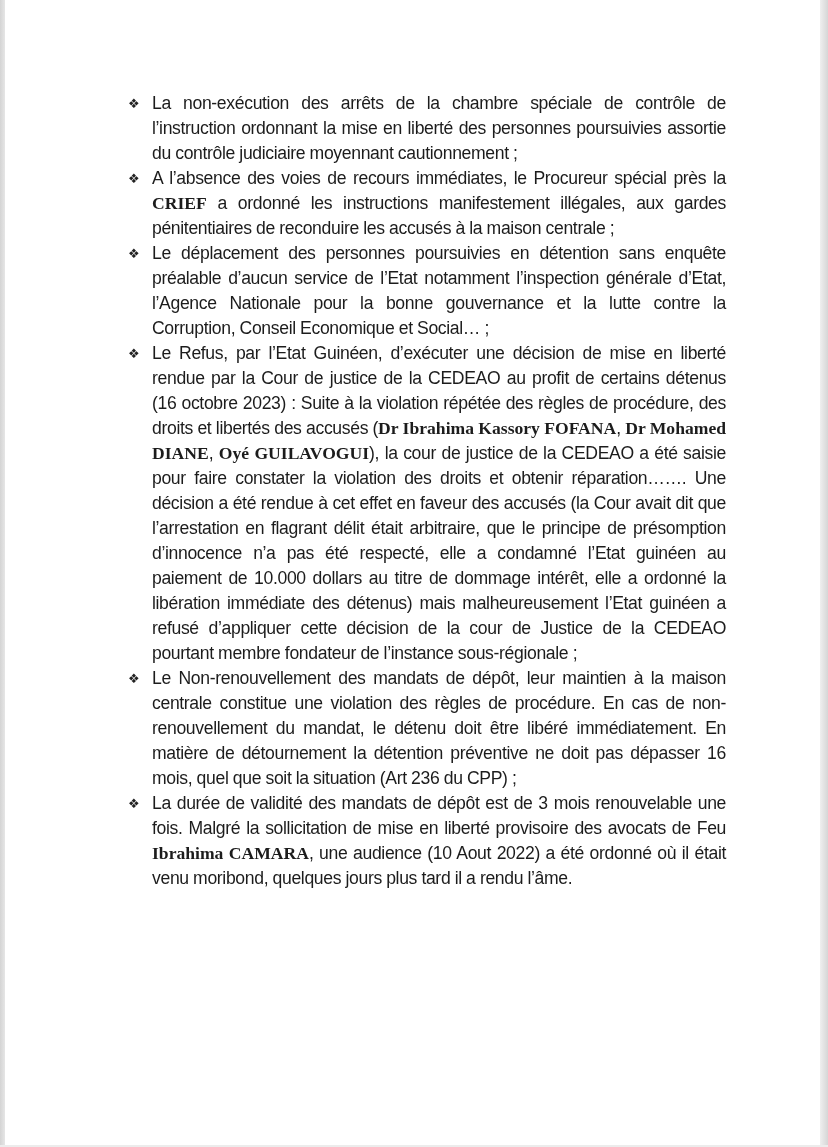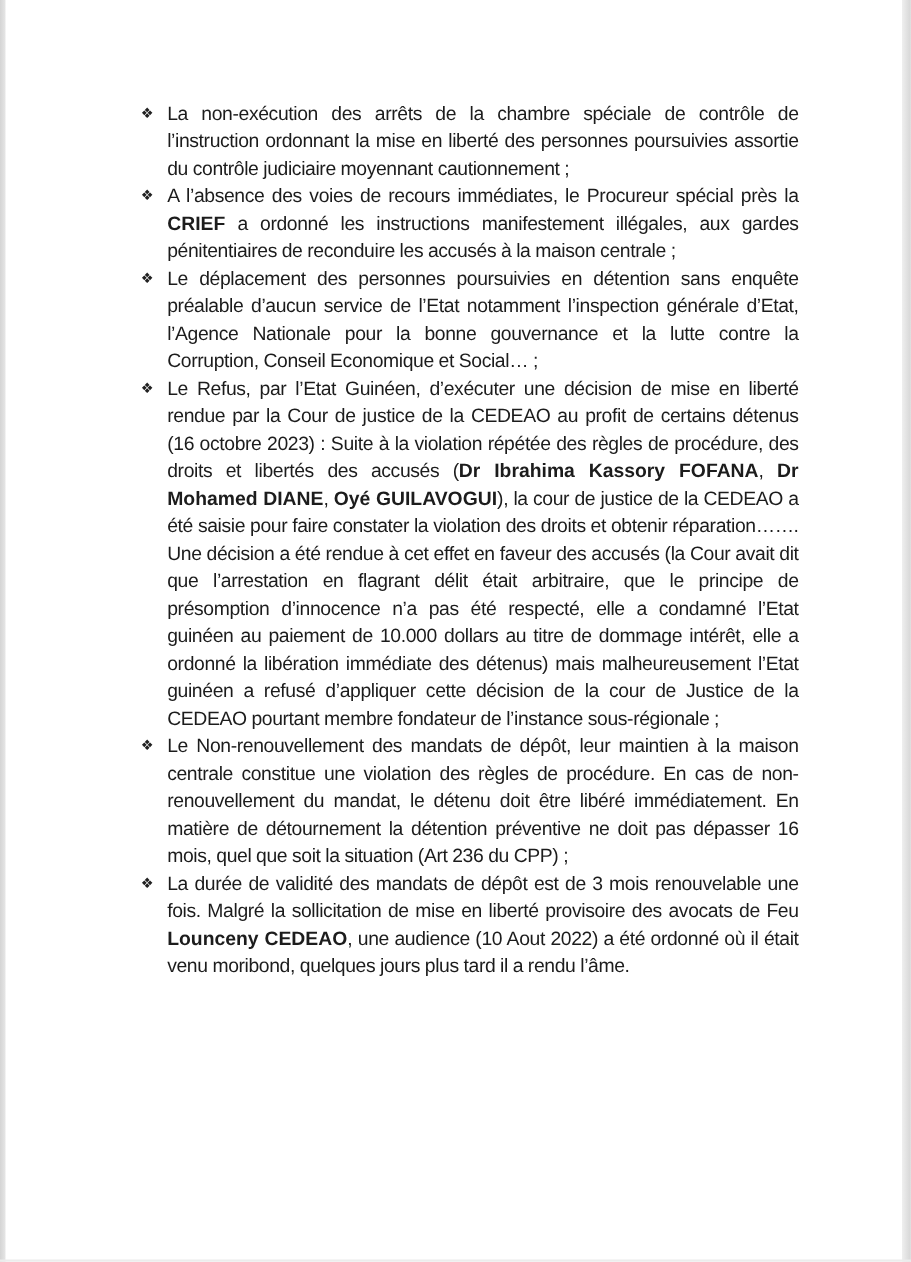--- a/index.html
+++ b/index.html
@@ -50,21 +50,21 @@
     }
     .bullet-glyph {
       position: absolute;
       left: 0;
       top: 0;
       font-family: "DejaVu Sans", sans-serif;
       font-size: 13px;
       line-height: 25px;
       color: #222;
     }
-    b { font-weight: bold; letter-spacing: 0; }
+    b { font-weight: bold; letter-spacing: 0; font-family: Liberation Serif, serif; }
   </style>
 </head>
 <body>
 
 <div class="frame-left"></div>
 <div class="frame-right"></div>
 <div class="frame-bottom"></div>
 
 <div class="page">
   <ul class="bullets">
@@ -83,16 +83,16 @@
     <li class="bullet-item">
       <span class="bullet-glyph">❖</span>
       <span><span>Le Refus, par l’Etat Guinéen, d’exécuter une décision de mise en liberté rendue par la Cour de justice de la CEDEAO au profit de certains détenus (16 octobre 2023) : Suite à la violation répétée des règles de procédure, des droits et libertés des accusés (</span><b>Dr Ibrahima Kassory FOFANA</b><span>, </span><b>Dr Mohamed DIANE</b><span>, </span><b>Oyé GUILAVOGUI</b><span>), la cour de justice de la CEDEAO a été saisie pour faire constater la violation des droits et obtenir réparation……. Une décision a été rendue à cet effet en faveur des accusés (la Cour avait dit que l’arrestation en flagrant délit était arbitraire, que le principe de présomption d’innocence n’a pas été respecté, elle a condamné l’Etat guinéen au paiement de 10.000 dollars au titre de dommage intérêt, elle a ordonné la libération immédiate des détenus) mais malheureusement l’Etat guinéen a refusé d’appliquer cette décision de la cour de Justice de la CEDEAO pourtant membre fondateur de l’instance sous-régionale ;</span></span>
     </li>
     <li class="bullet-item">
       <span class="bullet-glyph">❖</span>
       <span><span>Le Non-renouvellement des mandats de dépôt, leur maintien à la maison centrale constitue une violation des règles de procédure. En cas de non-renouvellement du mandat, le détenu doit être libéré immédiatement. En matière de détournement la détention préventive ne doit pas dépasser 16 mois, quel que soit la situation (Art 236 du CPP) ;</span></span>
     </li>
     <li class="bullet-item">
       <span class="bullet-glyph">❖</span>
-      <span><span>La durée de validité des mandats de dépôt est de 3 mois renouvelable une fois. Malgré la sollicitation de mise en liberté provisoire des avocats de Feu </span><b>Lounceny CEDEAO</b><span>, une audience (10 Aout 2022) a été ordonné où il était venu moribond, quelques jours plus tard il a rendu l’âme.</span></span>
+      <span><span>La durée de validité des mandats de dépôt est de 3 mois renouvelable une fois. Malgré la sollicitation de mise en liberté provisoire des avocats de Feu </span><b>Ibrahima CAMARA</b><span>, une audience (10 Aout 2022) a été ordonné où il était venu moribond, quelques jours plus tard il a rendu l’âme.</span></span>
     </li>
   </ul>
 </div>
 
 </body></html>

